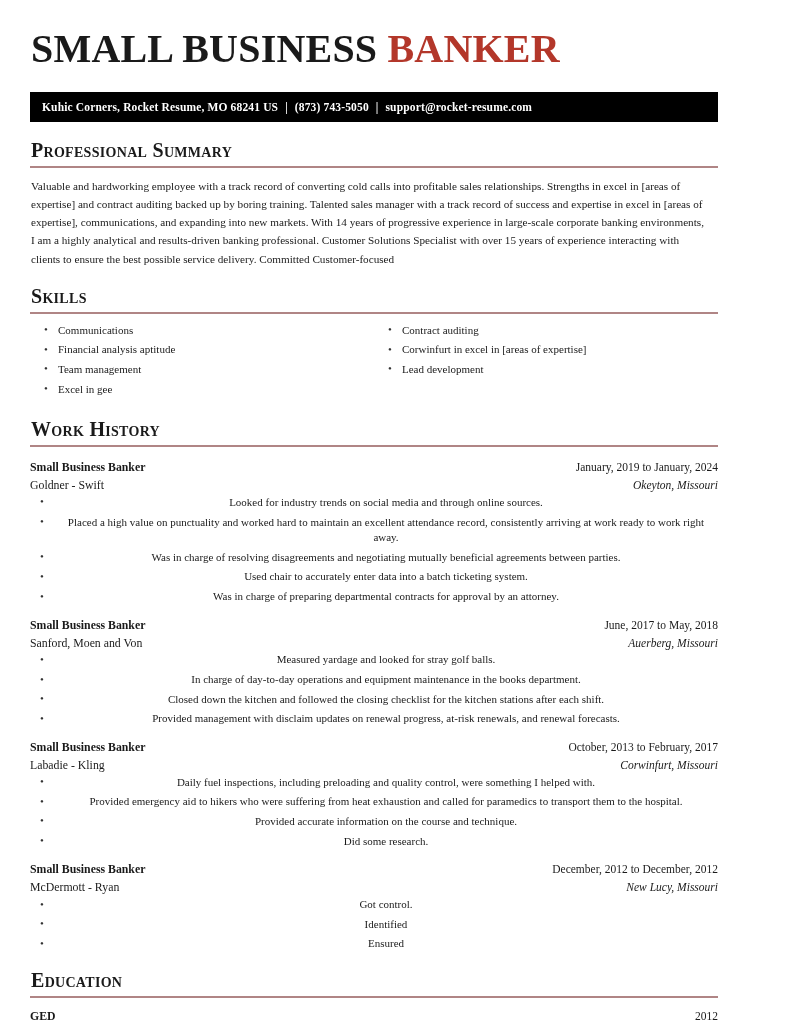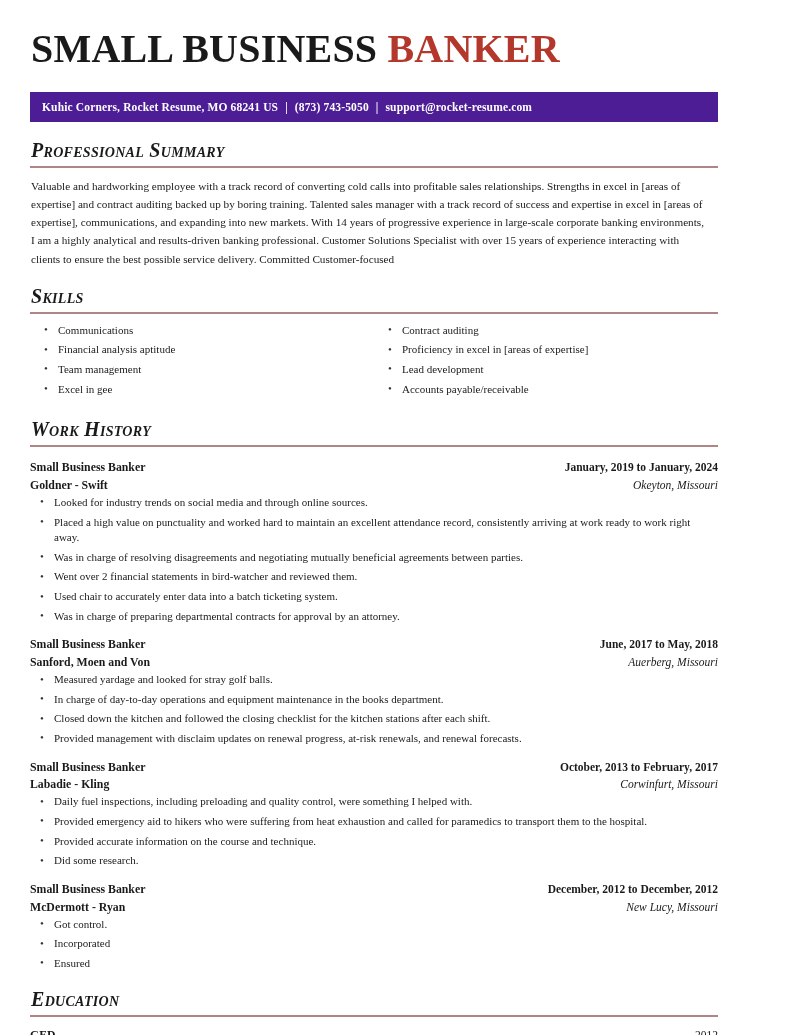--- a/index.html
+++ b/index.html
@@ -29,21 +29,21 @@
     letter-spacing: 0.2px;
     line-height: 1.05;
     margin: 4px 0 0 1px;
     white-space: nowrap;
   }
   .name-first { color: #1a1a1a; }
   .name-last { color: #b3372a; }
 
   .contact-bar {
     margin-top: 22px;
-    background: #4c1d95;
+    background: #000000;
     color: #ffffff;
     height: 30px;
     display: flex;
     align-items: center;
     padding-left: 12px;
     font-size: 11.5px;
     font-weight: 700;
     letter-spacing: 0.15px;
   }
   .contact-sep {
@@ -54,21 +54,20 @@
   
   .section { margin-top: 17px; }
   .section-heading {
     font-size: 20px;
     font-weight: 700;
     font-variant: small-caps;
     letter-spacing: 0.3px;
     line-height: 1.1;
     color: #1a1a1a;
     margin: 0 0 5px 1px;
-    font-style: italic;
   }
   .section-rule {
     border: 0;
     border-top: 2px solid #b08585;
     margin: 0 0 9px 0;
   }
 
   
   .summary-text {
     font-size: 11.2px;
@@ -118,37 +117,38 @@
     align-items: baseline;
     line-height: 1.52;
   }
   .job-title {
     font-size: 11.8px;
     font-weight: 700;
     color: #1a1a1a;
   }
   .job-dates {
     font-size: 11.5px;
-    font-weight: 700;
+    font-weight: 400;
     color: #1a1a1a;
     text-align: right;
   }
   .job-company {
     font-size: 11.8px;
-    font-weight: 700;
+    font-weight: 400;
     color: #1a1a1a;
   }
   .job-location {
     font-size: 11.5px;
     font-style: italic;
     color: #1a1a1a;
     text-align: right;
   }
   .job-bullets {
     margin-top: 6px;
+    text-align: center;
   }
   .job-bullets li { margin-bottom: 3px; }
 
   
   .edu { margin-top: 2px; }
   .edu-row {
     display: flex;
     justify-content: space-between;
     align-items: baseline;
     line-height: 1.55;
@@ -191,23 +191,22 @@
         <ul class="bullets">
           <li>Communications</li>
           <li>Financial analysis aptitude</li>
           <li>Team management</li>
           <li>Excel in gee</li>
         </ul>
       </div>
       <div class="skills-col">
         <ul class="bullets">
           <li>Contract auditing</li>
-          <li>Proficiency in excel in [areas of expertise]</li>
+          <li>Corwinfurt in excel in [areas of expertise]</li>
           <li>Lead development</li>
-          <li>Accounts payable/receivable</li>
         </ul>
       </div>
     </div>
   </div>
 
   <div class="section">
     <div class="section-heading">Work History</div>
     <hr class="section-rule">
 
     <div class="job">
@@ -216,21 +215,20 @@
         <span class="job-dates">January, 2019 to January, 2024</span>
       </div>
       <div class="job-row">
         <span class="job-company">Goldner - Swift</span>
         <span class="job-location">Okeyton, Missouri</span>
       </div>
       <ul class="bullets job-bullets">
         <li>Looked for industry trends on social media and through online sources.</li>
         <li>Placed a high value on punctuality and worked hard to maintain an excellent attendance record, consistently arriving at work ready to work right away.</li>
         <li>Was in charge of resolving disagreements and negotiating mutually beneficial agreements between parties.</li>
-        <li>Went over 2 financial statements in bird-watcher and reviewed them.</li>
         <li>Used chair to accurately enter data into a batch ticketing system.</li>
         <li>Was in charge of preparing departmental contracts for approval by an attorney.</li>
       </ul>
     </div>
 
     <div class="job">
       <div class="job-row">
         <span class="job-title">Small Business Banker</span>
         <span class="job-dates">June, 2017 to May, 2018</span>
       </div>
@@ -267,21 +265,21 @@
       <div class="job-row">
         <span class="job-title">Small Business Banker</span>
         <span class="job-dates">December, 2012 to December, 2012</span>
       </div>
       <div class="job-row">
         <span class="job-company">McDermott - Ryan</span>
         <span class="job-location">New Lucy, Missouri</span>
       </div>
       <ul class="bullets job-bullets">
         <li>Got control.</li>
-        <li>Incorporated</li>
+        <li>Identified</li>
         <li>Ensured</li>
       </ul>
     </div>
   </div>
 
   <div class="section">
     <div class="section-heading">Education</div>
     <hr class="section-rule">
     <div class="edu">
       <div class="edu-row">

